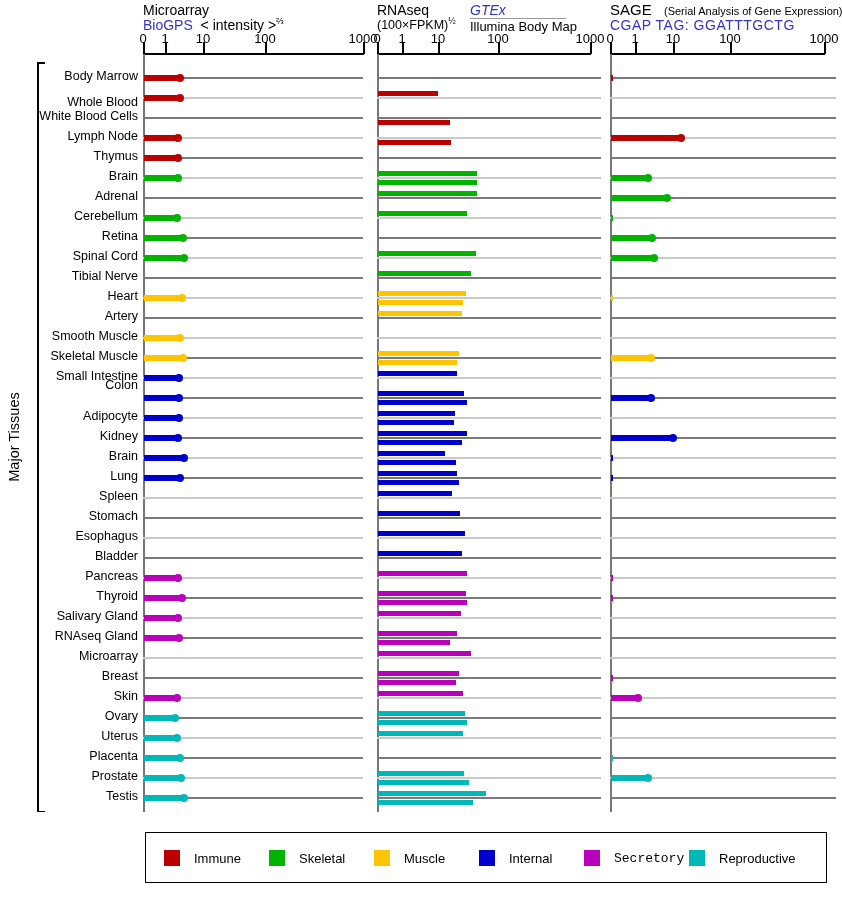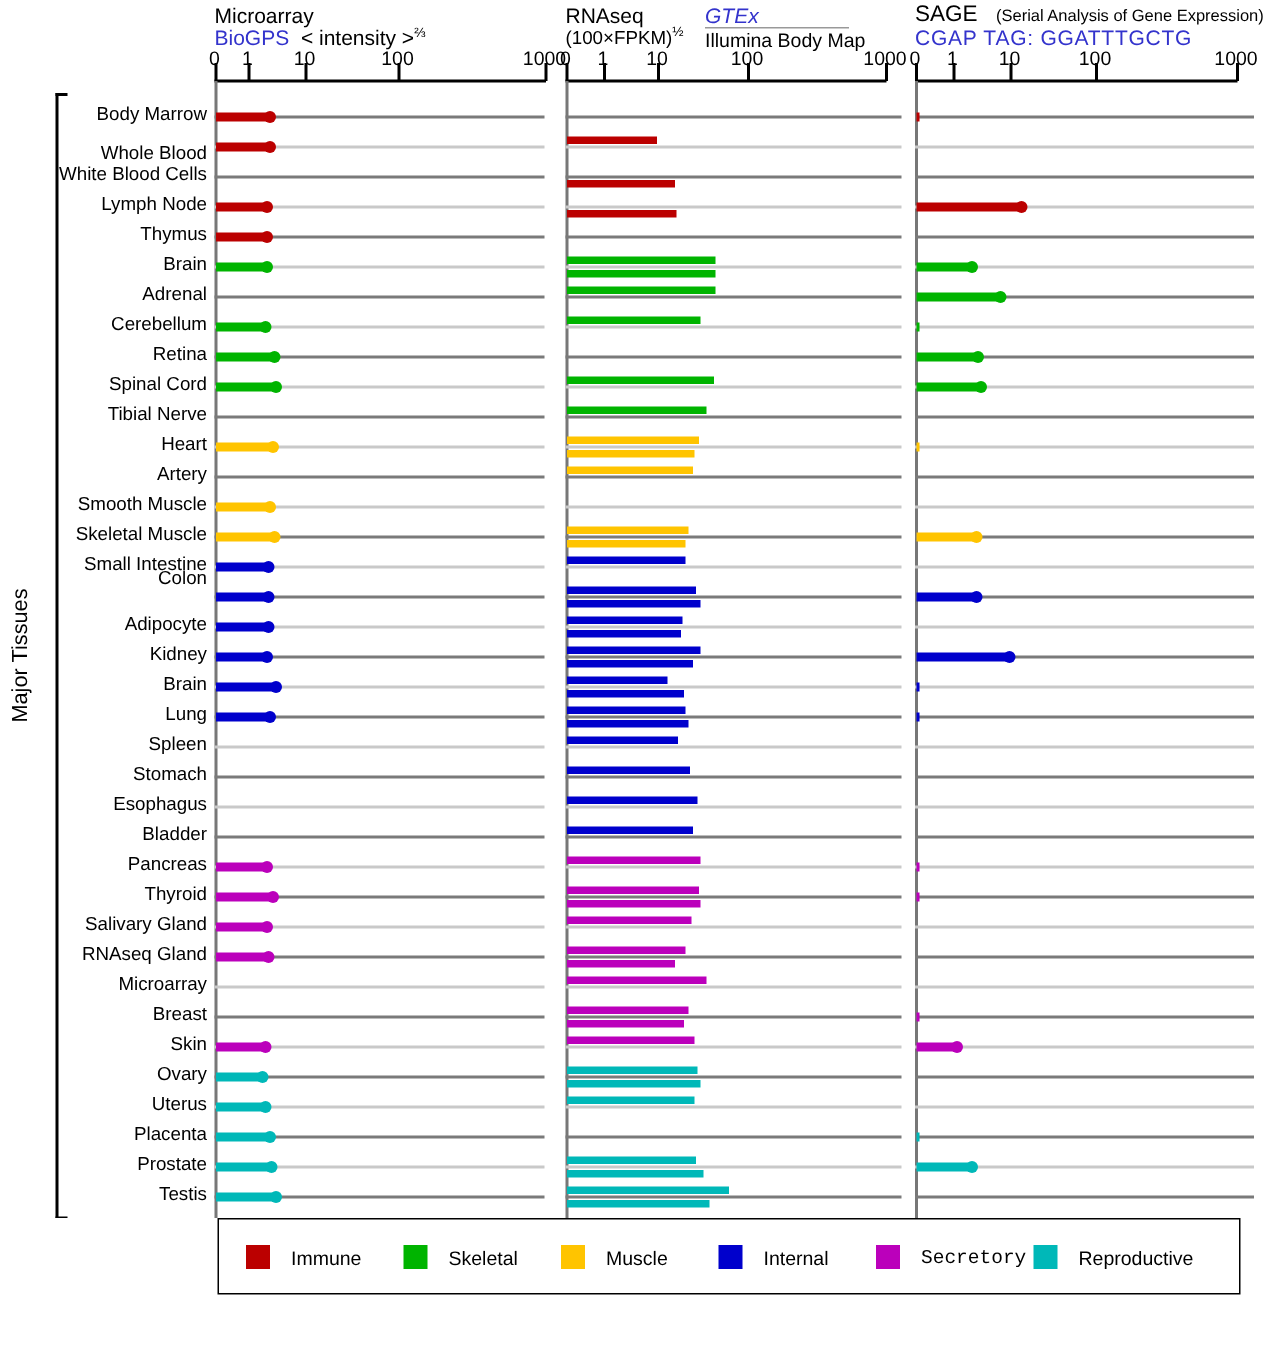--- a/index.html
+++ b/index.html
@@ -15,21 +15,21 @@
   .tick{position:absolute;width:1.5px;height:12px;background:#000;}
   .ticklbl{position:absolute;width:36px;text-align:center;font-size:13px;}
   .vborder{position:absolute;width:1.5px;background:#777;}
   .rline{position:absolute;height:2px;}
   .bar{position:absolute;}
   .knob{position:absolute;width:8px;height:8px;border-radius:50%;}
   .tlabel{position:absolute;left:30px;width:108px;text-align:right;font-size:12.5px;white-space:nowrap;}
   .ylabel{position:absolute;left:14px;top:437px;transform:translate(-50%,-50%) rotate(-90deg);
           font-size:14.5px;white-space:nowrap;}
   .bracket{position:absolute;background:#000;}
-  #legend{position:absolute;left:145px;top:812px;width:682px;height:51px;border:1.5px solid #000;}
+  #legend{position:absolute;left:145px;top:832px;width:682px;height:51px;border:1.5px solid #000;}
   .lsw{position:absolute;top:17px;width:16px;height:16px;}
   .llab{position:absolute;top:18px;font-size:13px;white-space:nowrap;}
   .gtex-underline{border-bottom:1px solid #999;width:96px;}
 </style>
 </head>
 <body>
 
 <div id="stage">
 
   <div class="ptitle" style="left:143px;top:2px;">

